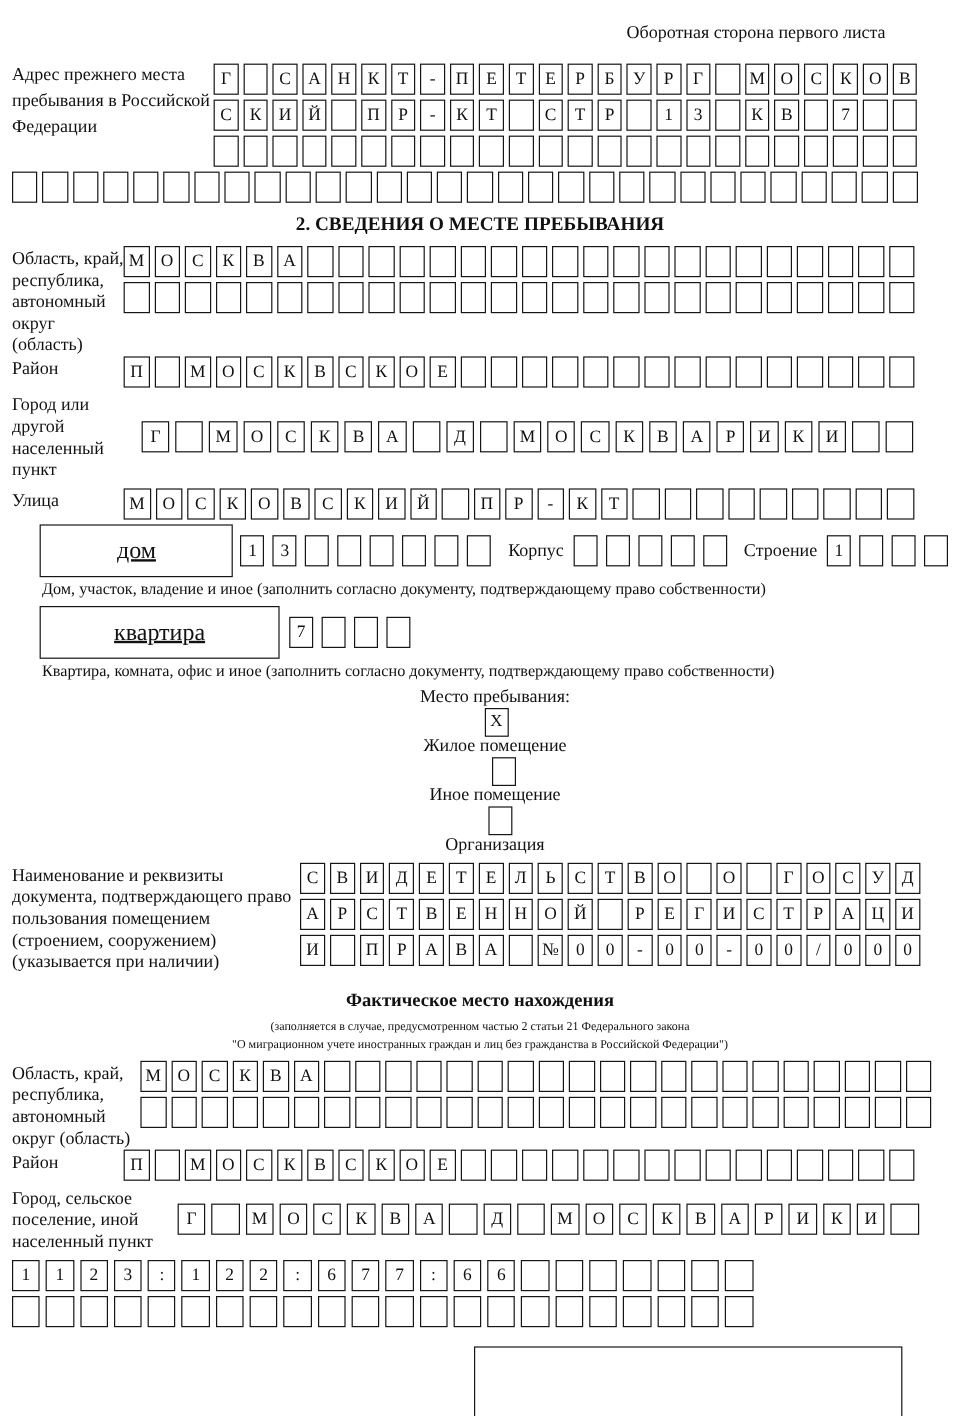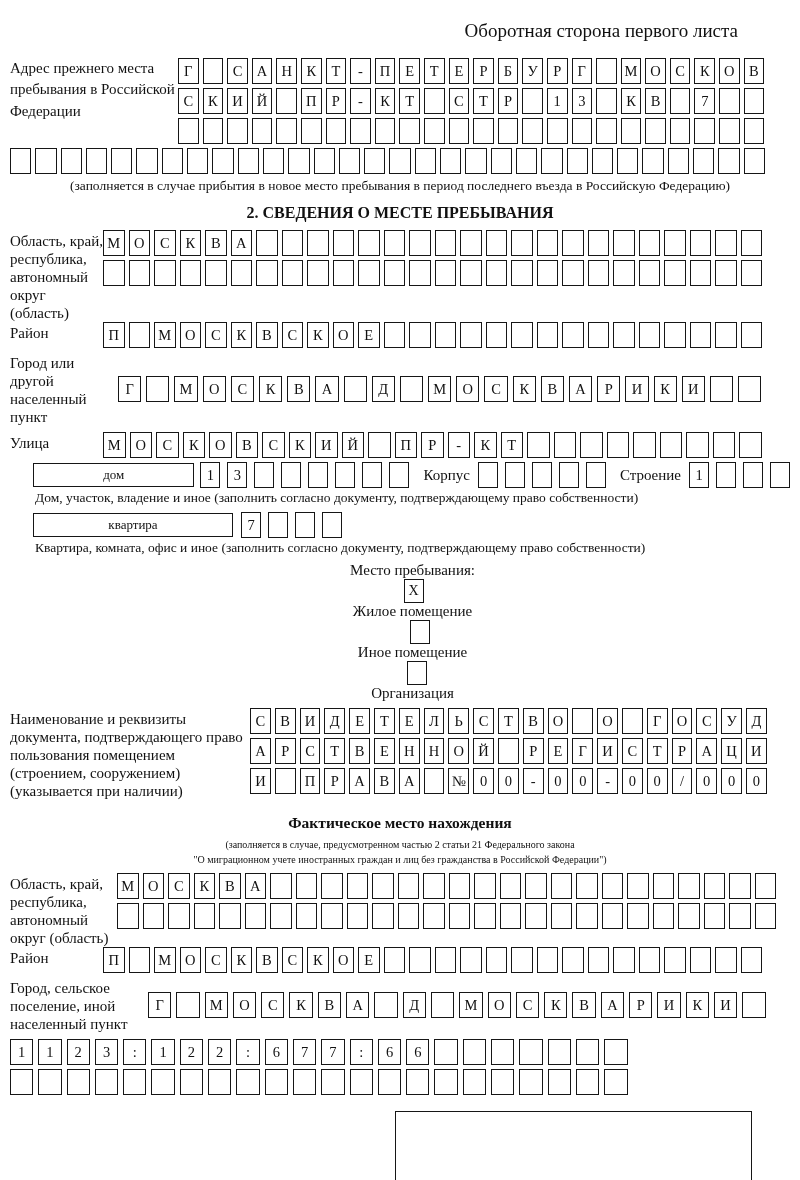--- a/index.html
+++ b/index.html
@@ -1,21 +1,21 @@
 <!DOCTYPE html>
 <html><head>
 <meta charset="utf-8">
 <style>
   html,body { margin:0; padding:0; background:#fff; }
   .page {
     position:relative; width:800px; height:1180px; background:#fff; color:#111;
     font-family:"Liberation Serif","DejaVu Serif",serif; box-sizing:border-box;
     padding:20px 10px 0 10px; overflow:hidden;
   }
-  .header-note { text-align:right; padding-right:52px; font-size:19px; }
+  .header-note { text-align:right; padding-right:52px; font-size:15px; }
 
   .cellrow { display:flex; gap:4px; margin-bottom:4px; }
   .cell {
     width:var(--cw,20px); height:26px; box-sizing:border-box;
     border:1.6px solid #161616; display:flex; align-items:center; justify-content:center;
     font-size:14.5px; line-height:1; flex:0 0 auto; background:#fff;
   }
   .g7 { gap:7px; }
 
   .fieldblock { display:flex; align-items:flex-start; }
@@ -23,22 +23,22 @@
   .frows { flex:0 0 auto; }
 
   .block1 { display:flex; margin-top:16px; }
   .b1label { flex:0 0 168px; font-size:15px; line-height:1.42; }
 
   .note-center { text-align:center; font-size:13.5px; margin-top:1px; }
   .sec-title { text-align:center; font-weight:bold; font-size:16px; margin:10px 0 8px 0; }
 
   .houserow { display:flex; align-items:center; margin-left:23px; margin-bottom:2px; }
   .labelbox {
-    height:24px; box-sizing:border-box; border:1.8px solid #161616;
-    display:flex; align-items:center; justify-content:center; font-size:13px;
+    height:44px; box-sizing:border-box; border:1.8px solid #161616;
+    display:flex; align-items:center; justify-content:center; font-size:20px;text-decoration:underline;
   }
   .inline-label { font-size:15px; margin:0 8px 0 14px; }
   .subnote { font-size:13.5px; margin:2px 0 6px 25px; }
 
   .stayrow { display:flex; align-items:center; margin-left:25px; margin-top:4px; font-size:15px;flex-direction:column; }
   .checkbox {
     width:20px; height:24px; box-sizing:border-box; border:1.6px solid #161616;
     display:flex; align-items:center; justify-content:center; font-size:14px; flex:0 0 auto;
   }
   .stay-note { font-size:13.5px; text-align:center; width:330px; margin-left:148px; margin-top:2px; }
@@ -167,21 +167,20 @@
       <span class="cell"></span>
       <span class="cell"></span>
       <span class="cell"></span>
       <span class="cell"></span>
       <span class="cell"></span>
       <span class="cell"></span>
       <span class="cell"></span>
       <span class="cell"></span>
       <span class="cell"></span>
     </div>
-  <div class="note-center">(заполняется в случае прибытия в новое место пребывания в период последнего въезда в Российскую Федерацию)</div>
 
   <div class="sec-title">2. СВЕДЕНИЯ О МЕСТЕ ПРЕБЫВАНИЯ</div>
 
   <div class="fieldblock">
     <div class="flabel" style="flex-basis:93px;">Область, край, республика, автономный округ (область)</div>
     <div class="frows">
       <div class="cellrow" style="--cw:21.5px">
           <span class="cell">М</span>
           <span class="cell">О</span>
           <span class="cell">С</span>

